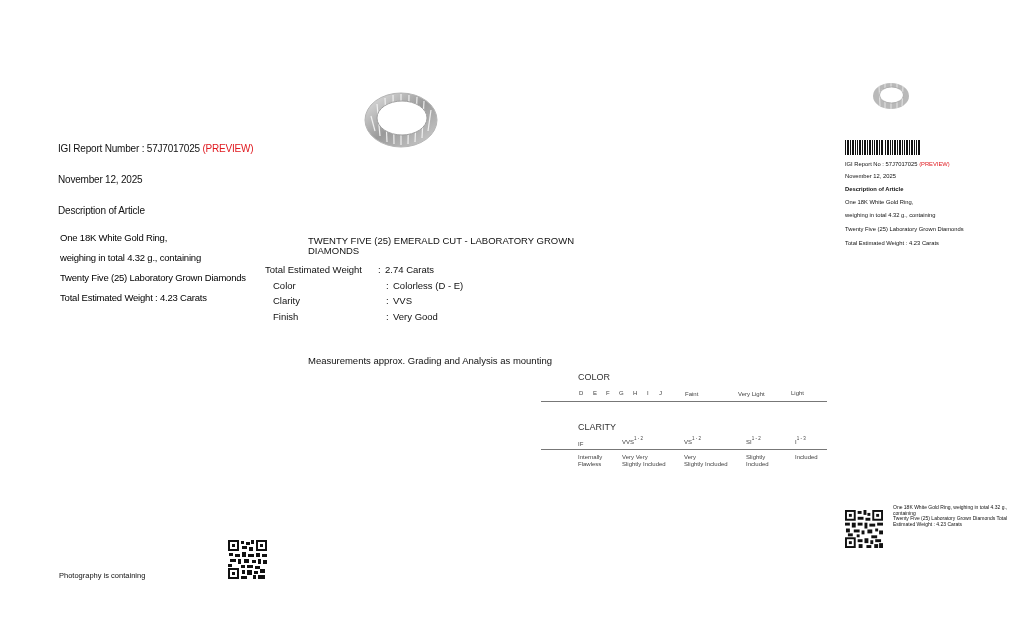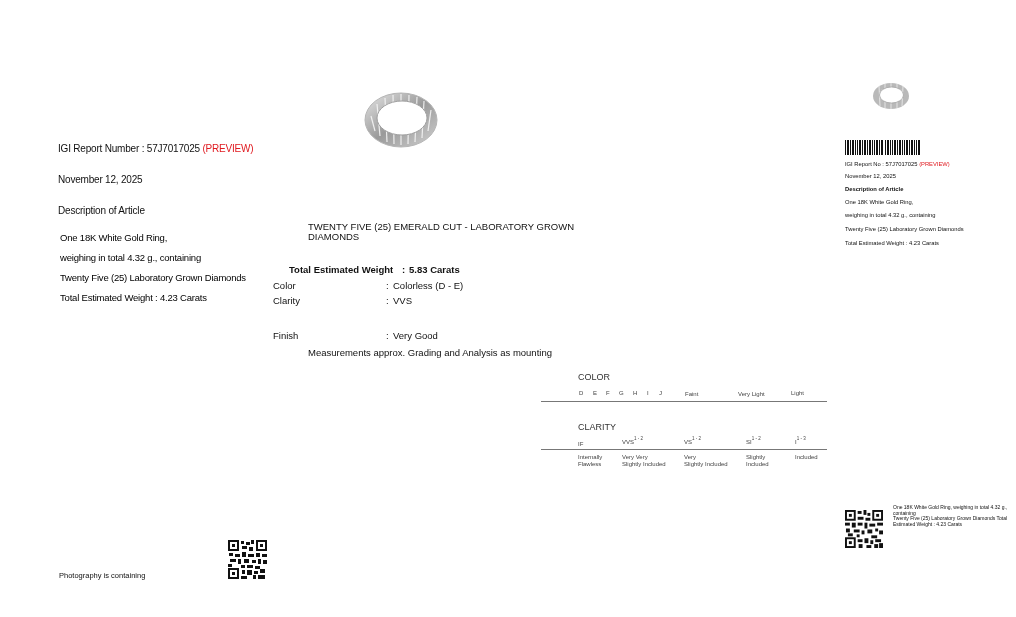--- a/index.html
+++ b/index.html
@@ -110,44 +110,44 @@
         <line x1="48" y1="9" x2="47" y2="58"></line>
       <line x1="56" y1="11" x2="54" y2="56"></line>
         <line x1="63" y1="15" x2="61" y2="52"></line>
         <line x1="70" y1="24" x2="67" y2="45"></line>
     </g>
     <ellipse cx="41" cy="32" rx="25" ry="17" fill="#ffffff"></ellipse>
     <ellipse cx="41" cy="32" rx="25" ry="17" fill="none" stroke="#9e9e9e" stroke-width="1"></ellipse>
   </svg>
 </div>
 
-<div class="abs title" style="left:273px; top:222px;">TWENTY FIVE (25) EMERALD CUT - LABORATORY GROWN DIAMONDS</div>
-
-<div class="prop-row" style="left:289px; top:264px; width:260px; height:12px;font-weight:bold;">
+<div class="abs title" style="left:273px; top:236px;">TWENTY FIVE (25) EMERALD CUT - LABORATORY GROWN DIAMONDS</div>
+
+<div class="prop-row" style="left:265px; top:264px; width:260px; height:12px;">
   <span class="prop-label">Total Estimated Weight</span>
   <span class="prop-colon">:</span>
-  <span class="prop-value">5.83 Carats</span>
+  <span class="prop-value">2.74 Carats</span>
 </div>
 <div class="prop-row" style="left:273px; top:280px; width:260px; height:12px;">
   <span class="prop-label">Color</span>
   <span class="prop-colon">:</span>
   <span class="prop-value">Colorless (D - E)</span>
 </div>
 <div class="prop-row" style="left:273px; top:295px; width:260px; height:12px;">
   <span class="prop-label">Clarity</span>
   <span class="prop-colon">:</span>
   <span class="prop-value">VVS</span>
 </div>
-<div class="prop-row" style="left:273px; top:311px; width:260px; height:12px;margin-top:19px;">
+<div class="prop-row" style="left:273px; top:311px; width:260px; height:12px;">
   <span class="prop-label">Finish</span>
   <span class="prop-colon">:</span>
   <span class="prop-value">Very Good</span>
 </div>
 
-<div class="abs notes" style="left:273px; top:348px;">
+<div class="abs notes" style="left:273px; top:356px;">
   <div>Measurements approx. Grading and Analysis as mounting</div>
 </div>
 
 <div class="abs scale-head" style="left:543px; top:372px;">COLOR</div>
 <div class="abs scale-sm" style="left:544px; top:390px;">D</div>
 <div class="abs scale-sm" style="left:558px; top:390px;">E</div>
 <div class="abs scale-sm" style="left:571px; top:390px;">F</div>
 <div class="abs scale-sm" style="left:584px; top:390px;">G</div>
 <div class="abs scale-sm" style="left:598px; top:390px;">H</div>
 <div class="abs scale-sm" style="left:612px; top:390px;">I</div>

